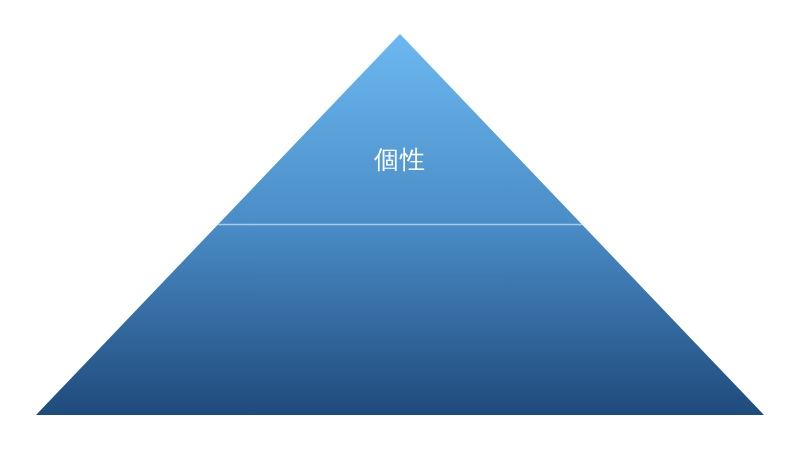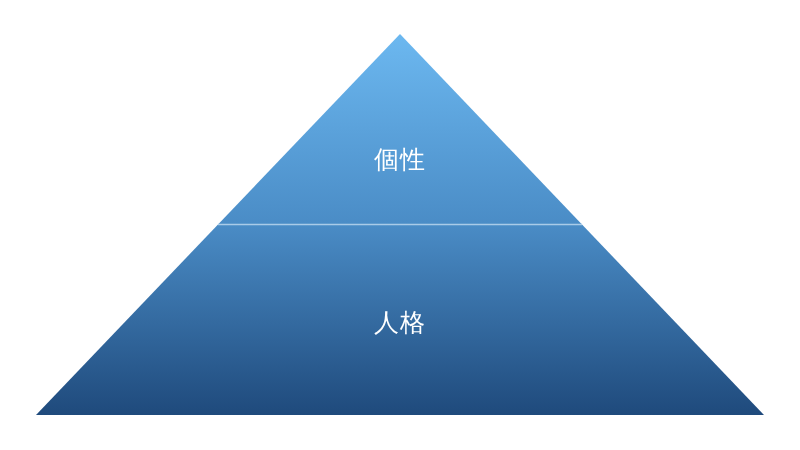--- a/index.html
+++ b/index.html
@@ -44,14 +44,13 @@
         <stop offset="0" stop-color="#6cb8f0"></stop>
         <stop offset="0.5" stop-color="#4a8cc6"></stop>
         <stop offset="1" stop-color="#1f4a7c"></stop>
       </linearGradient>
     </defs>
     <polygon points="400,34 764,415 36,415" fill="url(#pyrGrad)"></polygon>
     <line x1="218" y1="224.5" x2="582" y2="224.5" stroke="#a9cbe8" stroke-width="1.5"></line>
   </svg>
 
   <div class="label label-top">個性</div>
-  <div class="label label-bottom">人格</div>
 </div>
 
 </body></html>

